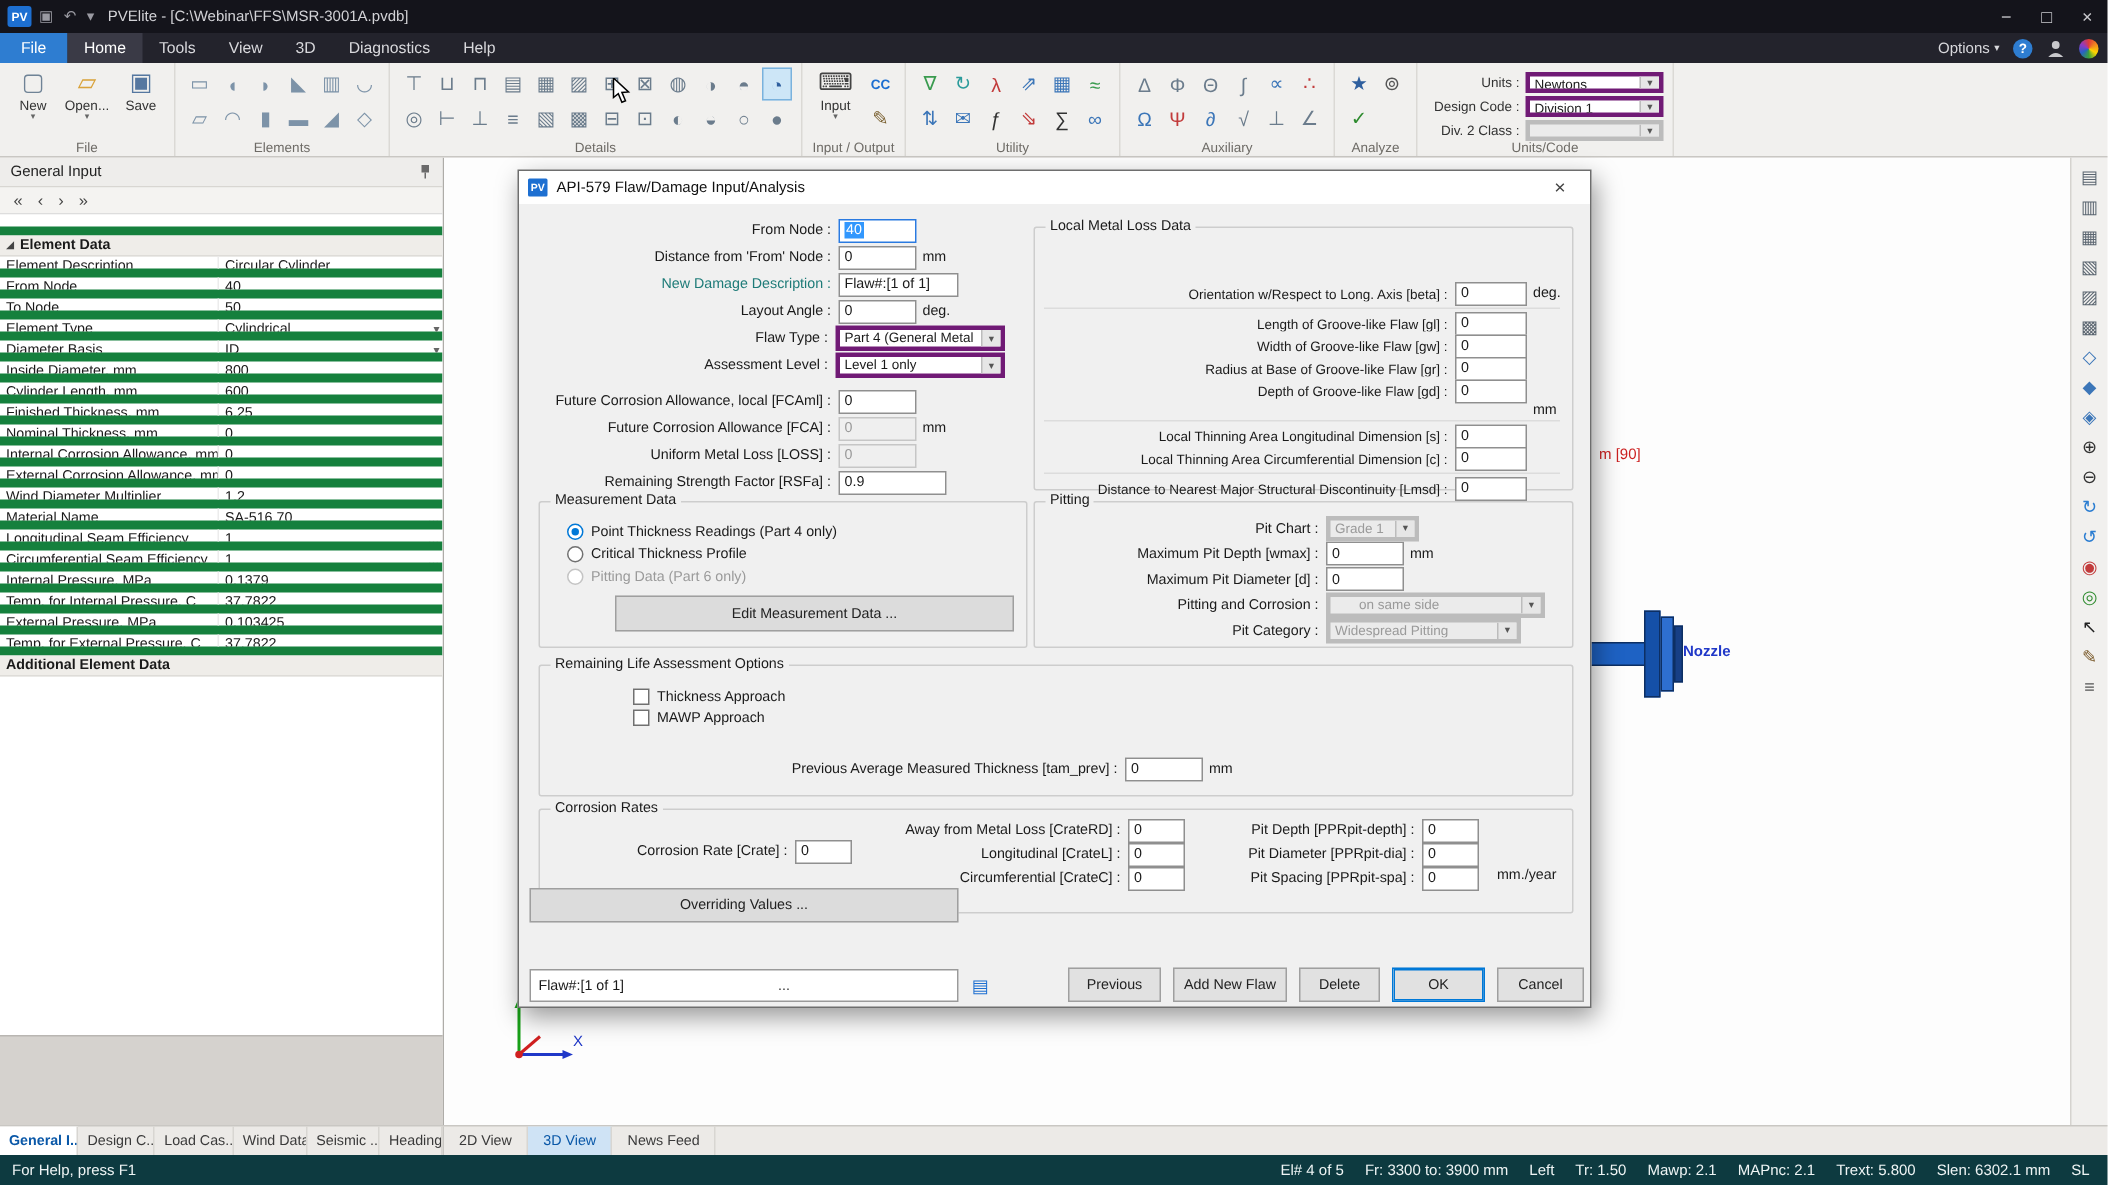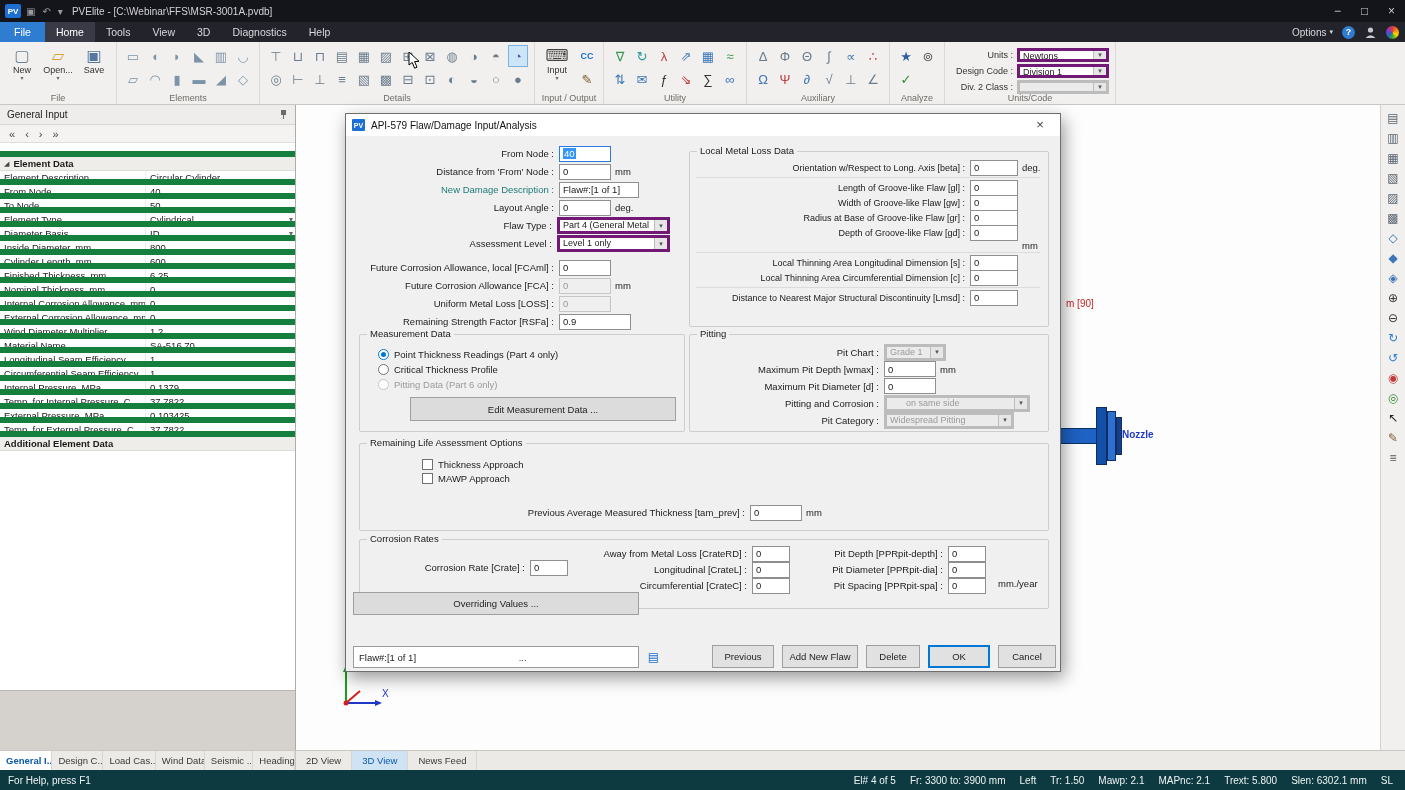--- a/index.html
+++ b/index.html
@@ -728,21 +728,21 @@
           <span class="radio dis"></span>
           <span style="color: rgb(154, 154, 154);">Pitting Data (Part 6 only)</span>
         </div>
       </div>
     <div class="btn" style="position:absolute;left:50px;top:62px;width:266px;height:24px;background:#dcdcdc;">Edit Measurement Data ...</div>
   </div>
 
   <div class="gbox g-lml" style="left:343px;top:37px;width:360px;height:176px;">
     <span class="gtitle">Local Metal Loss Data</span>
     <div id="lml-rows" style="padding:8px 6px 0 4px;">
-        <div class="frow" style="height: 15px; margin-bottom: 0px;">
+        <div class="frow" style="height: 15px; margin-bottom: 0px; margin-top: 28px;">
           <label style="flex: 1 1 0%; min-width: 0px;">Orientation w/Respect to Long. Axis [beta] :</label>
           <div class="tb" style="width: 48px;">
             <span>0</span>
           </div>
           <span class="unit" style="width: 24px;">deg.</span>
         </div>
         <div class="hsep"></div>
         <div class="frow" style="height: 15px; margin-bottom: 0px;">
           <label style="flex: 1 1 0%; min-width: 0px;">Length of Groove-like Flaw [gl] :</label>
           <div class="tb" style="width: 48px;">

